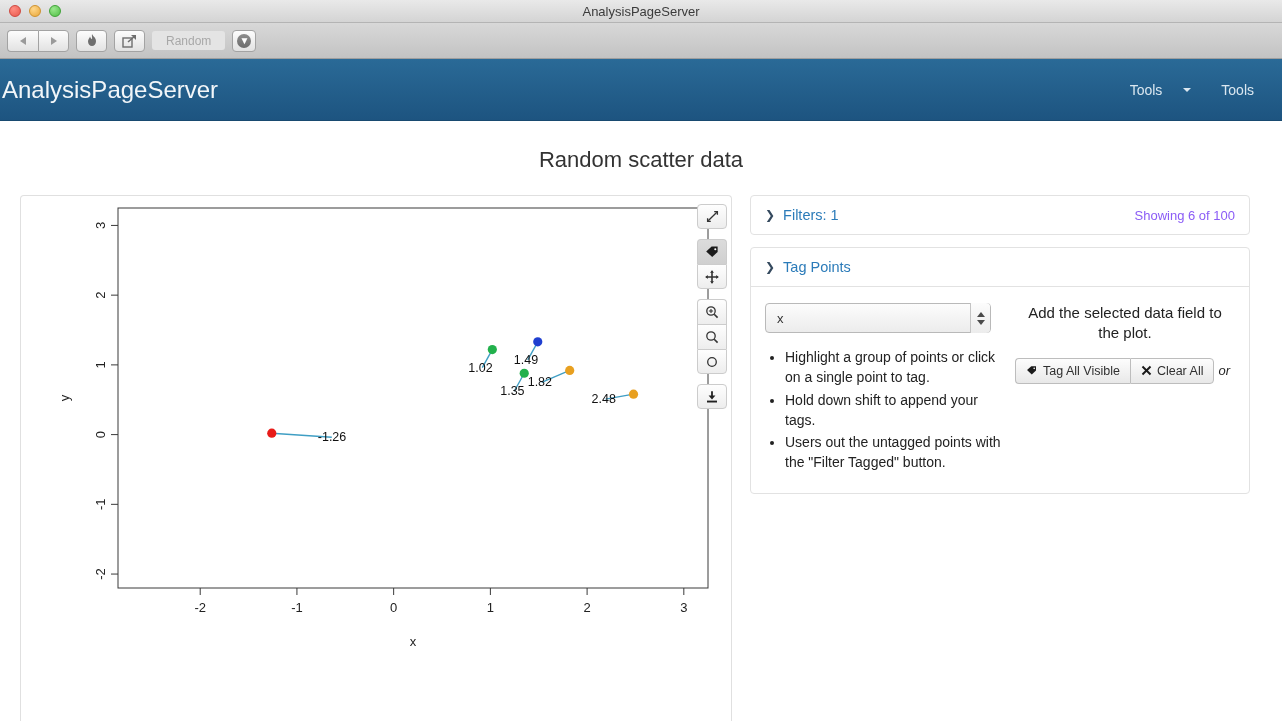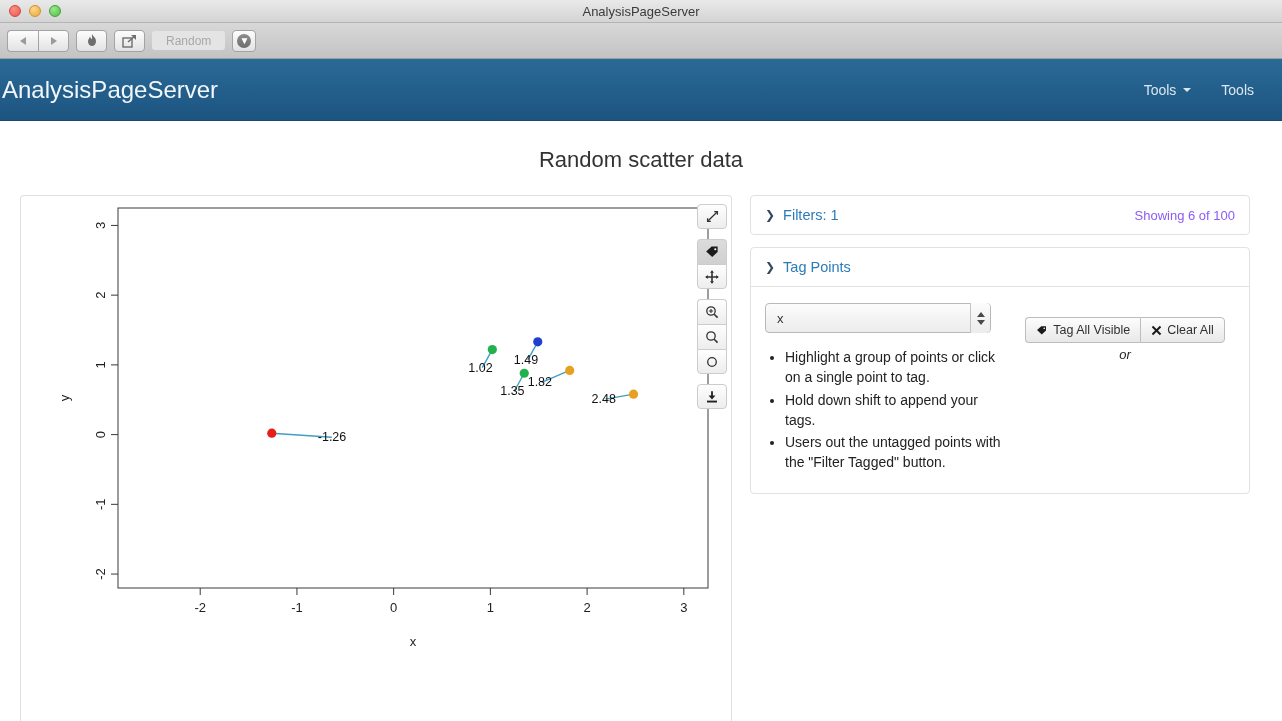--- a/index.html
+++ b/index.html
@@ -109,21 +109,21 @@
 
   .navbar {
     height: 62px; background: #205c8a;
     background: linear-gradient(to bottom, #2a6a97 0%, #1d5480 100%);
     border-bottom: 1px solid #184a70;
     display: flex; align-items: center; justify-content: space-between;
     padding: 0 28px 0 0;
   }
   .brand { color: #f2f6f9; font-size: 24px; padding-left: 2px; }
   .nav-right { display: flex; align-items: center; gap: 30px; }
-  .nav-link { color: #dbe7f0; font-size: 14px; display: flex; align-items: center; gap: 7px; }
+  .nav-link { color: #dbe7f0; font-size: 14px; display: flex; align-items: center; gap: 21px; }
   .caret {
     width: 0; height: 0;
     border-left: 4px solid transparent; border-right: 4px solid transparent;
     border-top: 4px solid #dbe7f0;
     display: inline-block;
   }
 
   .pagetitle {
     text-align: center; font-size: 22px; color: #333;
     padding: 26px 0 22px 0; font-weight: normal;
@@ -199,21 +199,21 @@
     display: flex; flex-direction: column; align-items: center; justify-content: center; gap: 3px;
   }
   .st-up, .st-dn { width: 0; height: 0; border-left: 4px solid transparent; border-right: 4px solid transparent; }
   .st-up { border-bottom: 5px solid #4a4a4a; }
   .st-dn { border-top: 5px solid #4a4a4a; }
 
   .bullets { margin: 14px 0 0 0; padding-left: 20px; color: #222; font-size: 14px; line-height: 1.45; }
   .bullets li { margin-bottom: 2px; }
 
   .hint { font-size: 15px; color: #222; line-height: 1.35; padding: 0 6px; }
-  .btn-rows { margin-top: 14px; display: flex; flex-direction: column; align-items: center; gap: 4px; }
+  .btn-rows { margin-top: 14px; display: flex; flex-direction: row; align-items: center; gap: 4px; }
   .bgroup { display: flex; }
   .bsbtn {
     height: 26px; padding: 0 10px;
     background: linear-gradient(to bottom, #fdfdfd 0%, #e8e8e8 100%);
     border: 1px solid #bdbdbd;
     font-size: 12.5px; color: #303030;
     display: flex; align-items: center; gap: 5px;
     white-space: nowrap;
   }
   .bgroup .bsbtn:first-child { border-radius: 4px 0 0 4px; border-right: none; }
@@ -430,20 +430,21 @@
               </span>
             </div>
             <ul class="bullets" id="bullet-list">
                 <li>Highlight a group of points or click on a single point to tag.</li>
                 <li>Hold down shift to append your tags.</li>
                 <li>Users out the untagged points with the "Filter Tagged" button.</li>
               </ul>
           </div>
 
           <div class="tag-right">
+            <div class="hint">Add the selected data field to the plot.</div>
             <div class="btn-rows">
               <div class="bgroup">
                 <div class="bsbtn">
                   <span class="ic">
                     <svg width="12" height="11" viewBox="0 0 15 14">
                       <path d="M1.2 6.4 L6.6 1.6 L12.6 1.6 L12.6 7 L7.2 12 Z" fill="#1b1b1b"></path>
                       <circle cx="10.3" cy="4.2" r="1.05" fill="#fff"></circle>
                     </svg>
                   </span>
                   <span>Tag All Visible</span>

